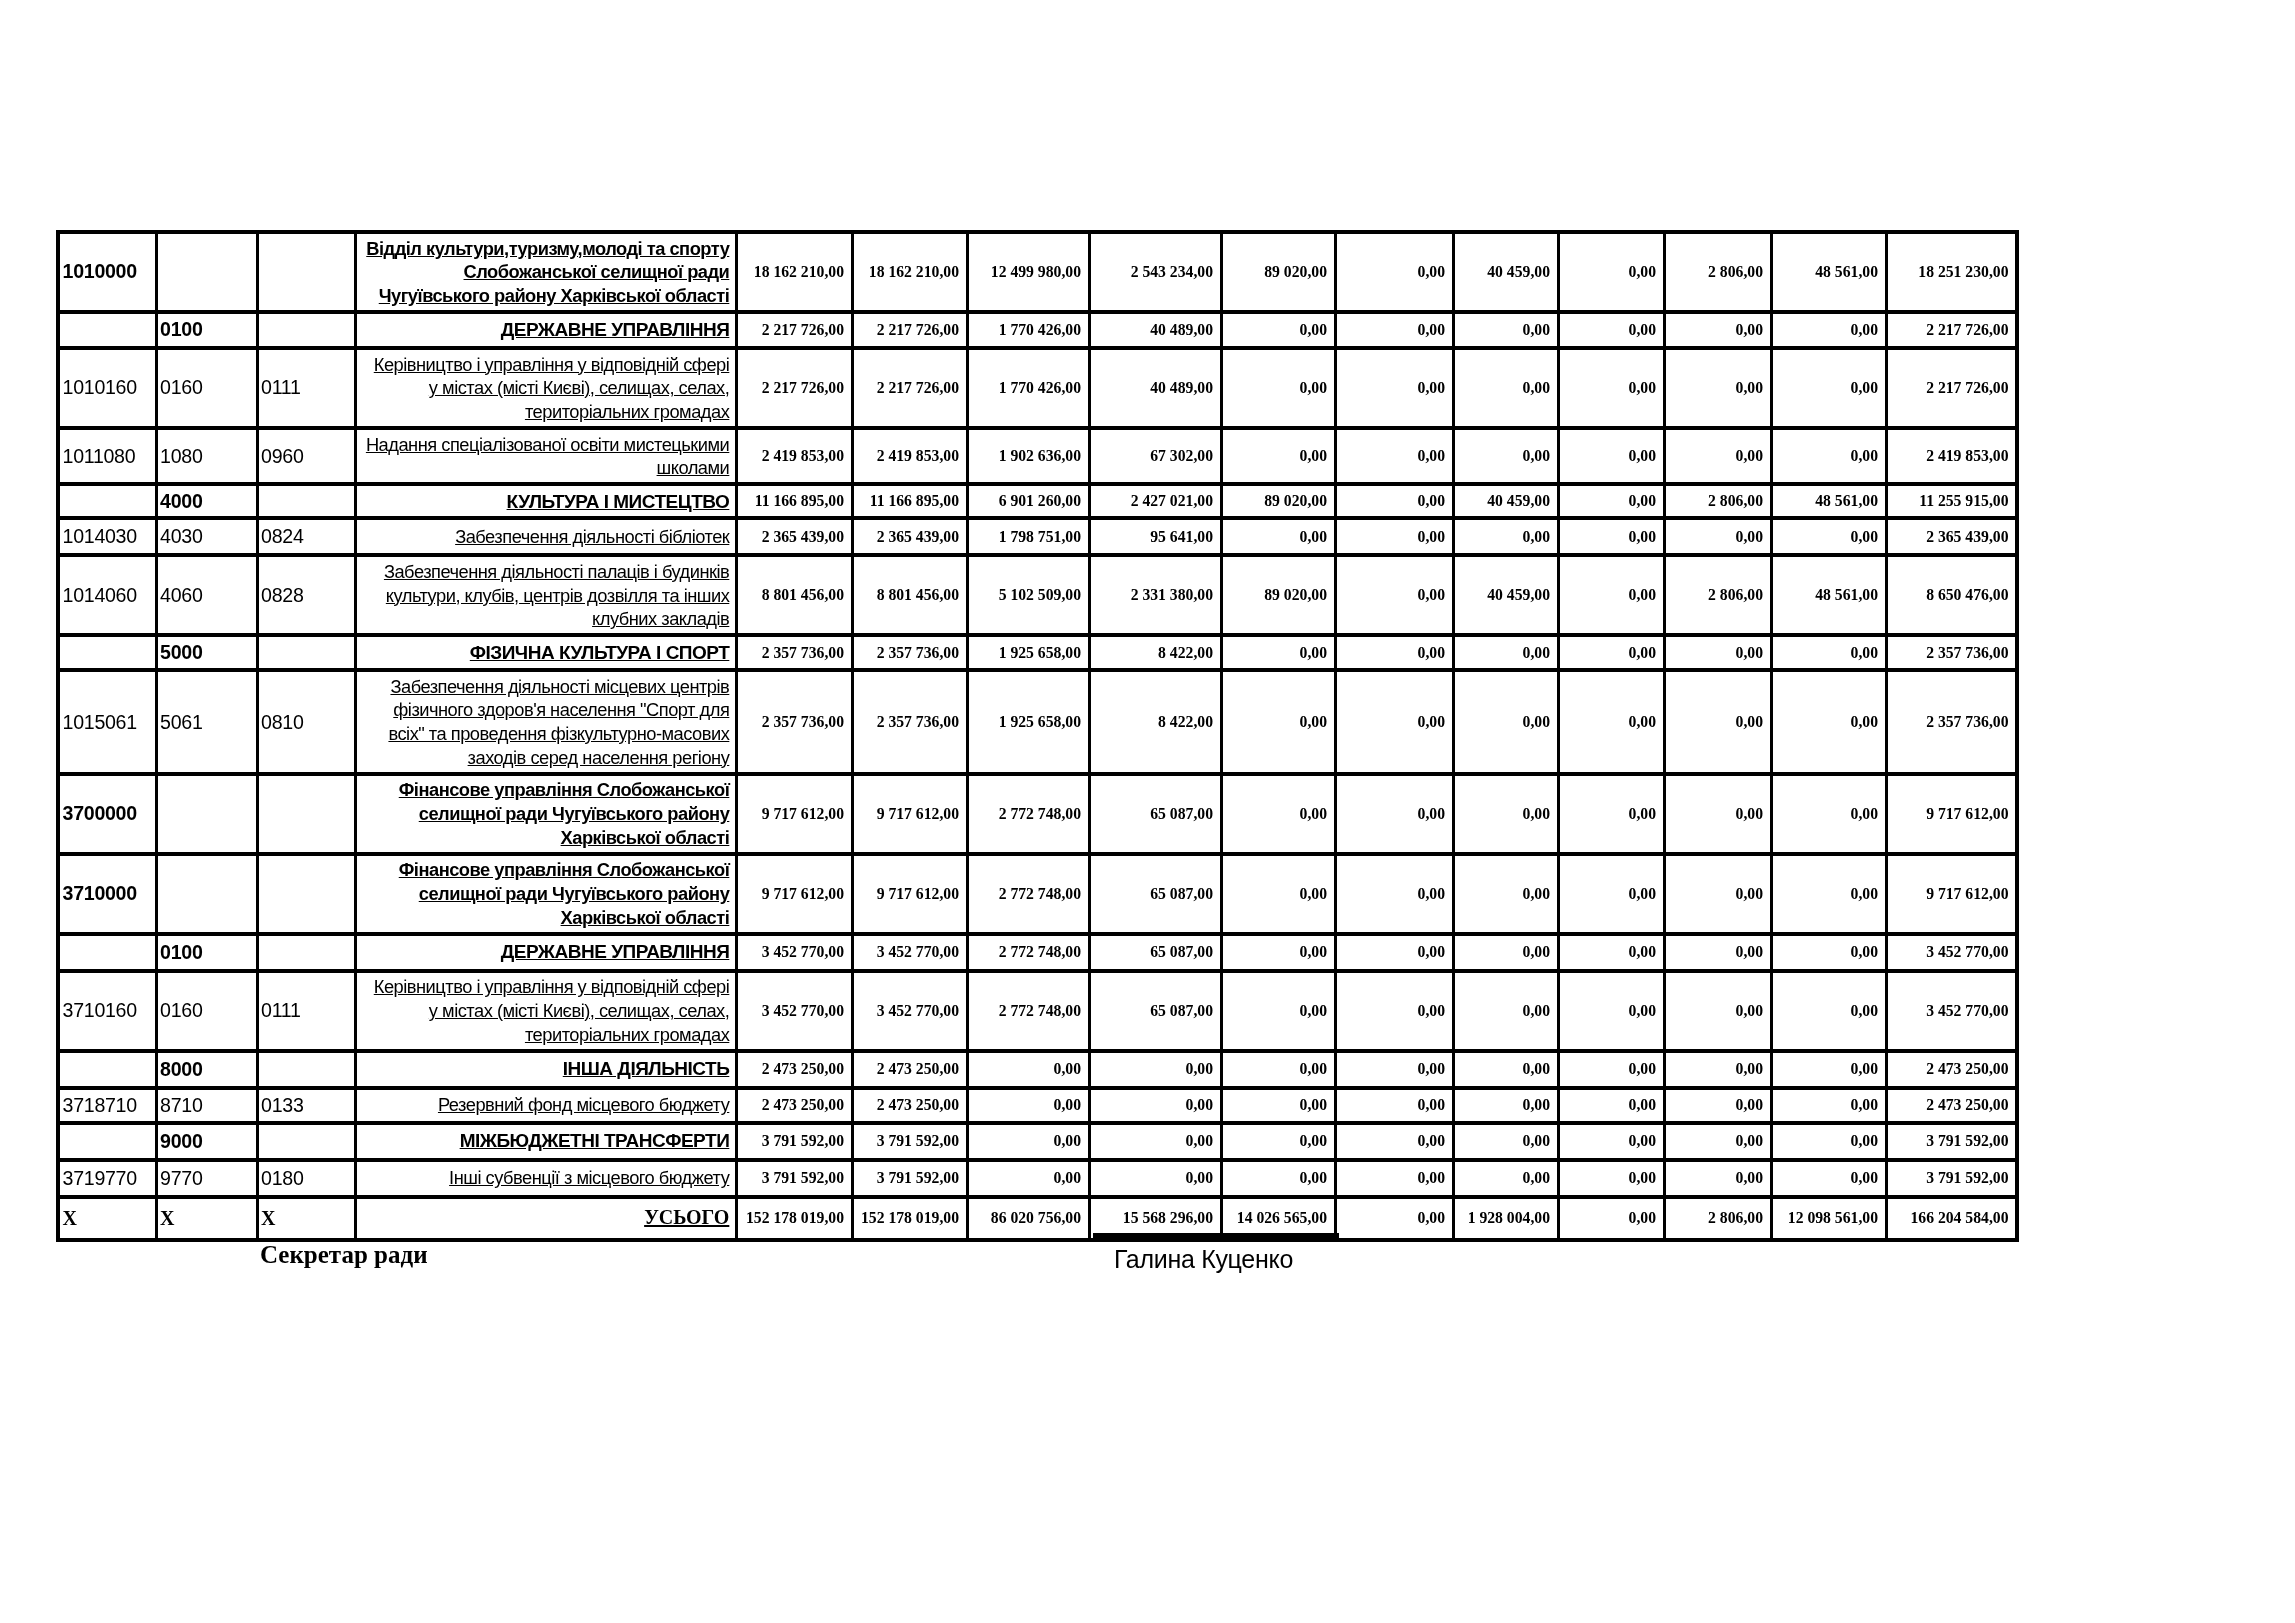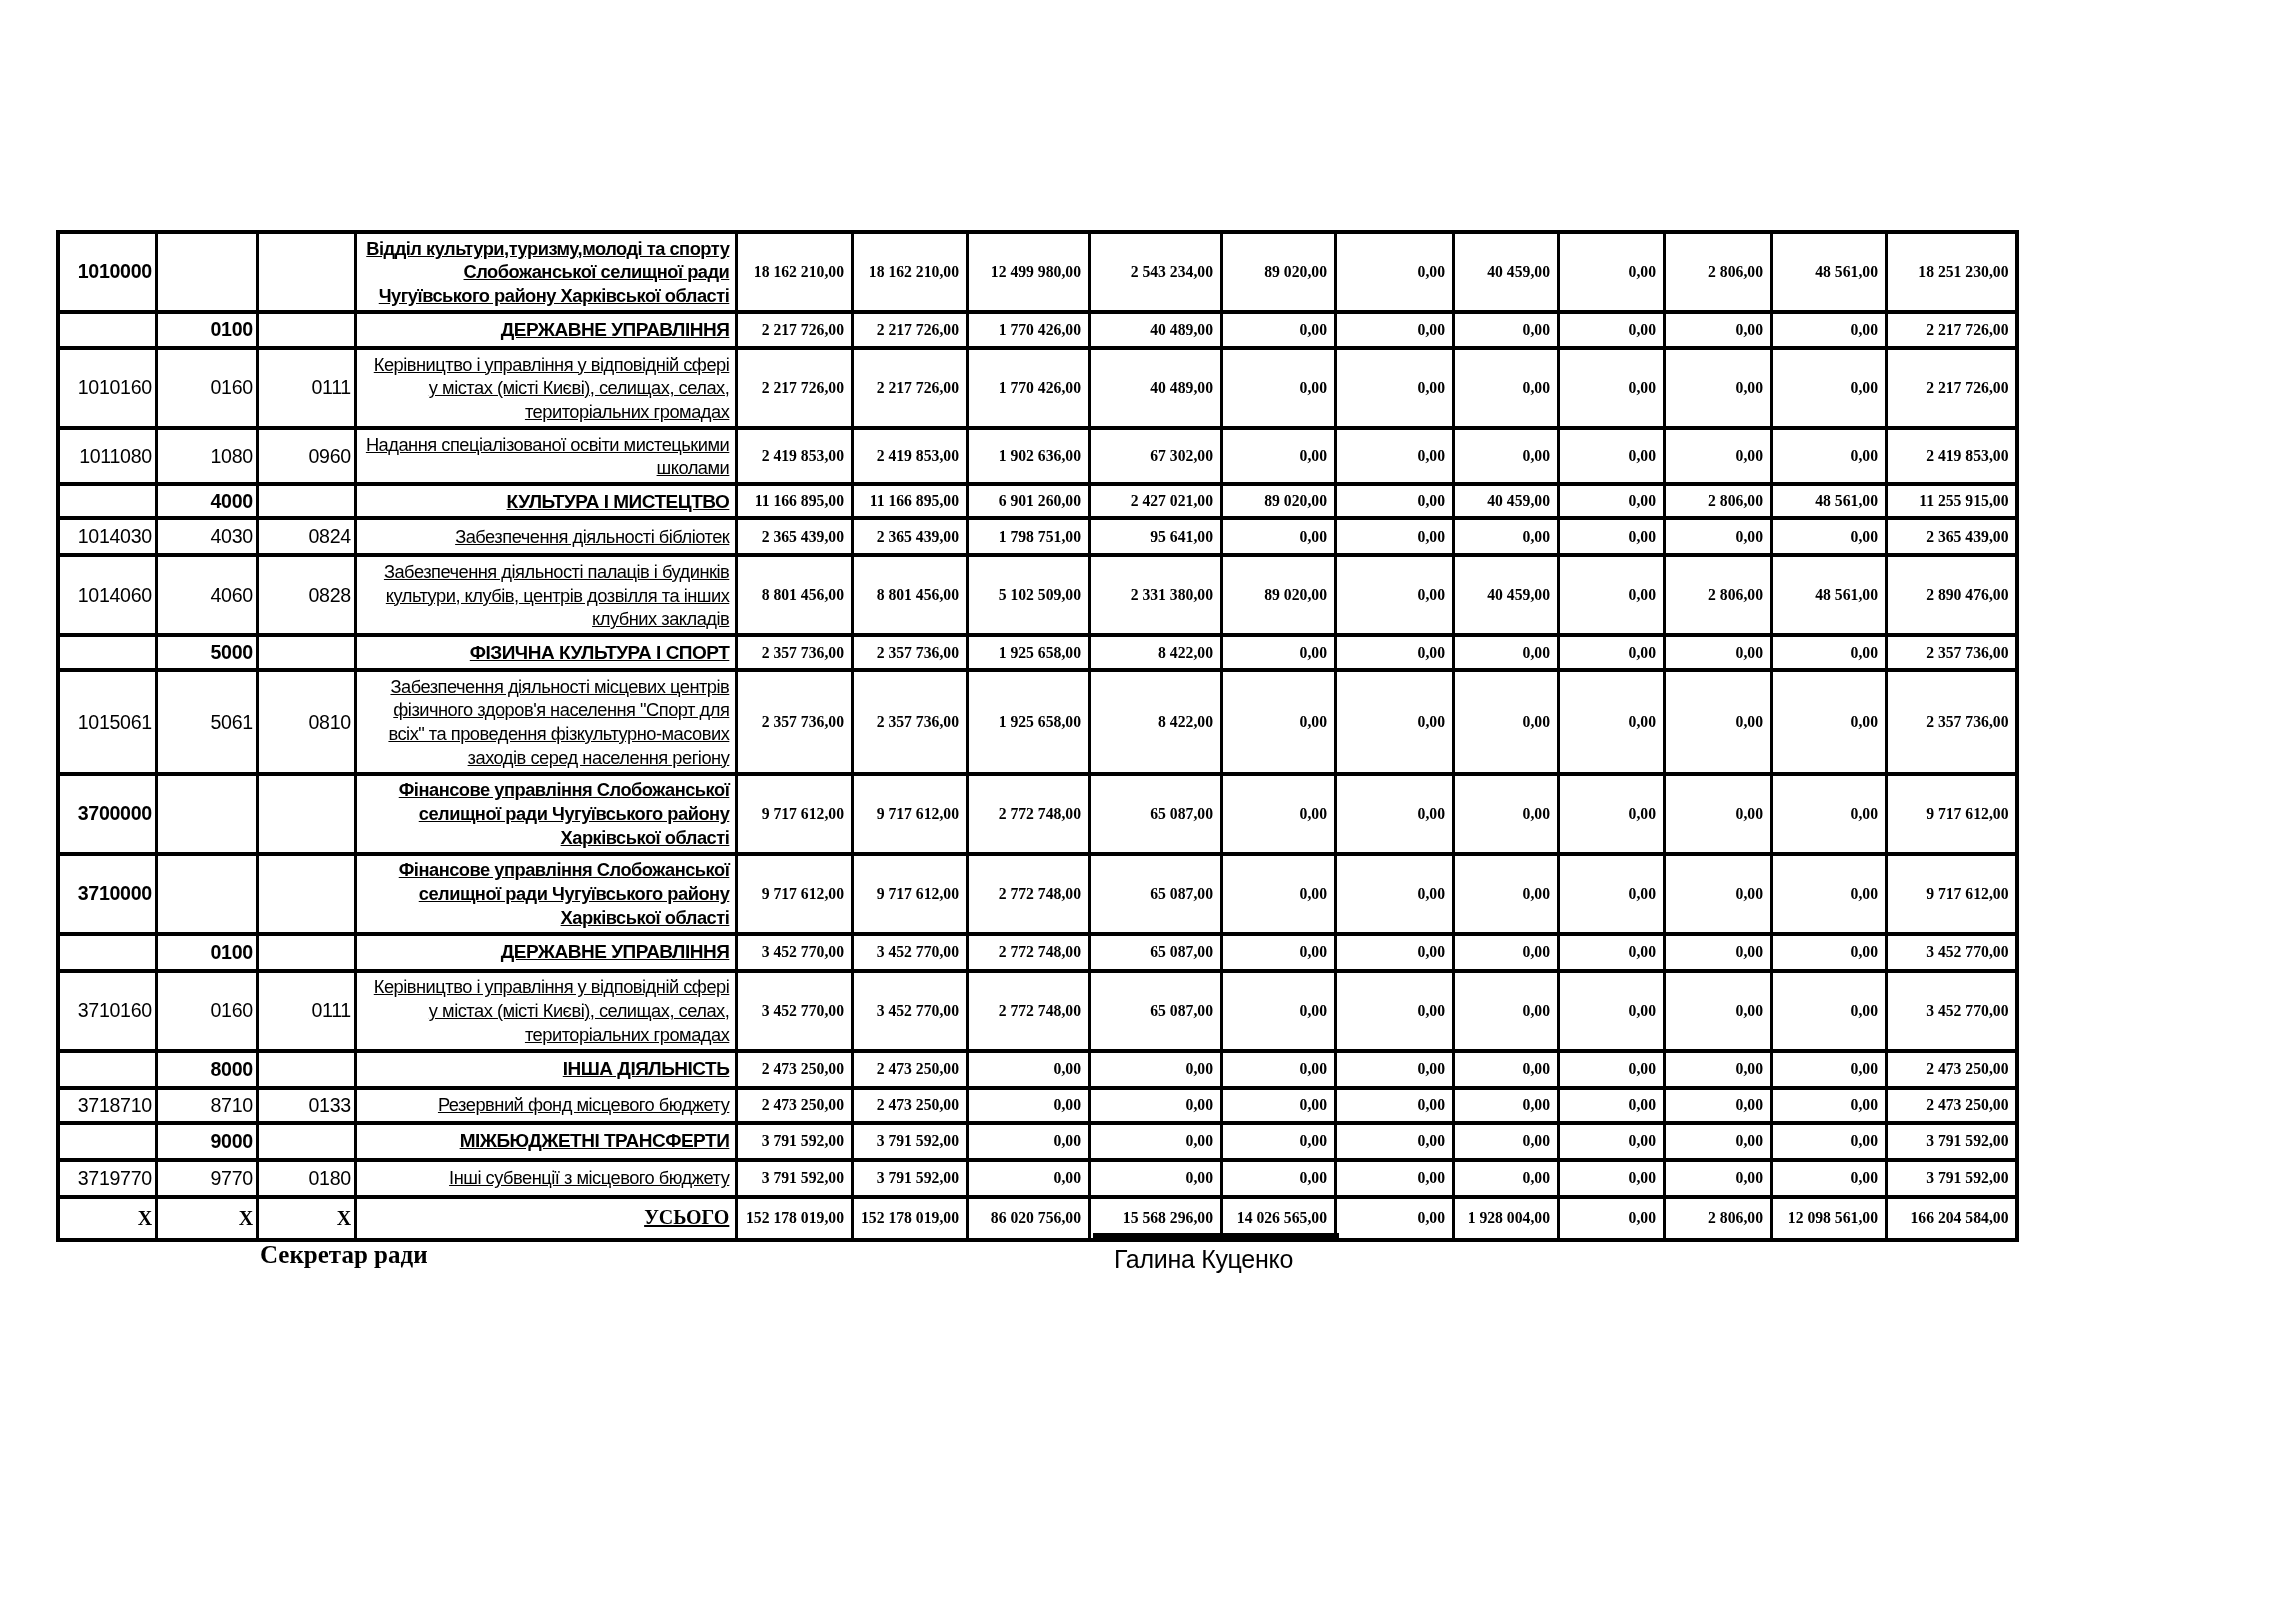--- a/index.html
+++ b/index.html
@@ -4,21 +4,21 @@
 <style>
   html,body{margin:0;padding:0;}
   body{width:2295px;height:1623px;background:#ffffff;position:relative;overflow:hidden;
        font-family:"Liberation Sans",sans-serif;color:#000;}
   .page{position:absolute;left:0;top:0;width:2295px;height:1623px;background:#fff;}
 
   table.budget{position:absolute;left:56px;top:230px;border-collapse:collapse;table-layout:fixed;
                width:1960px;border:4.6px solid #000;}
   td{border:3.3px solid #000;border-top-width:4.6px;border-bottom-width:4.6px;vertical-align:middle;
      overflow:hidden;}
-  td.code-cell{text-align:right;font-size:19.6px;letter-spacing:-0.3px;padding:1.3px 2.6px;}
+  td.code-cell{text-align:left;font-size:19.6px;letter-spacing:-0.3px;padding:1.3px 2.6px;}
   td.name-cell{text-align:right;font-size:18.3px;line-height:23.6px;letter-spacing:-0.5px;padding:2.6px 5.2px;text-decoration:underline;}
   td.num-cell{text-align:right;white-space:nowrap;padding:2.6px 6.5px 2.6px 2.6px;
               font-family:"Liberation Serif",serif;font-weight:bold;font-size:15.7px;}
 
   tr.kind-department td.name-cell,
   tr.kind-section td.name-cell{font-weight:bold;}
   tr.kind-department td.code-cell,
   tr.kind-section td.code-cell{font-weight:bold;}
   tr.kind-section td.name-cell{font-size:19px;}
   tr.kind-program td.code-cell{font-weight:normal;}
@@ -164,21 +164,21 @@
           <td class="num-cell">8 801 456,00</td>
           <td class="num-cell">8 801 456,00</td>
           <td class="num-cell">5 102 509,00</td>
           <td class="num-cell">2 331 380,00</td>
           <td class="num-cell">89 020,00</td>
           <td class="num-cell">0,00</td>
           <td class="num-cell">40 459,00</td>
           <td class="num-cell">0,00</td>
           <td class="num-cell">2 806,00</td>
           <td class="num-cell">48 561,00</td>
-          <td class="num-cell">2 890 476,00</td>
+          <td class="num-cell">8 650 476,00</td>
         </tr>
         <tr class="kind-section" style="height: 35px;">
           <td class="code-cell"></td>
           <td class="code-cell">5000</td>
           <td class="code-cell"></td>
           <td class="name-cell">ФІЗИЧНА КУЛЬТУРА І СПОРТ</td>
           <td class="num-cell">2 357 736,00</td>
           <td class="num-cell">2 357 736,00</td>
           <td class="num-cell">1 925 658,00</td>
           <td class="num-cell">8 422,00</td>

